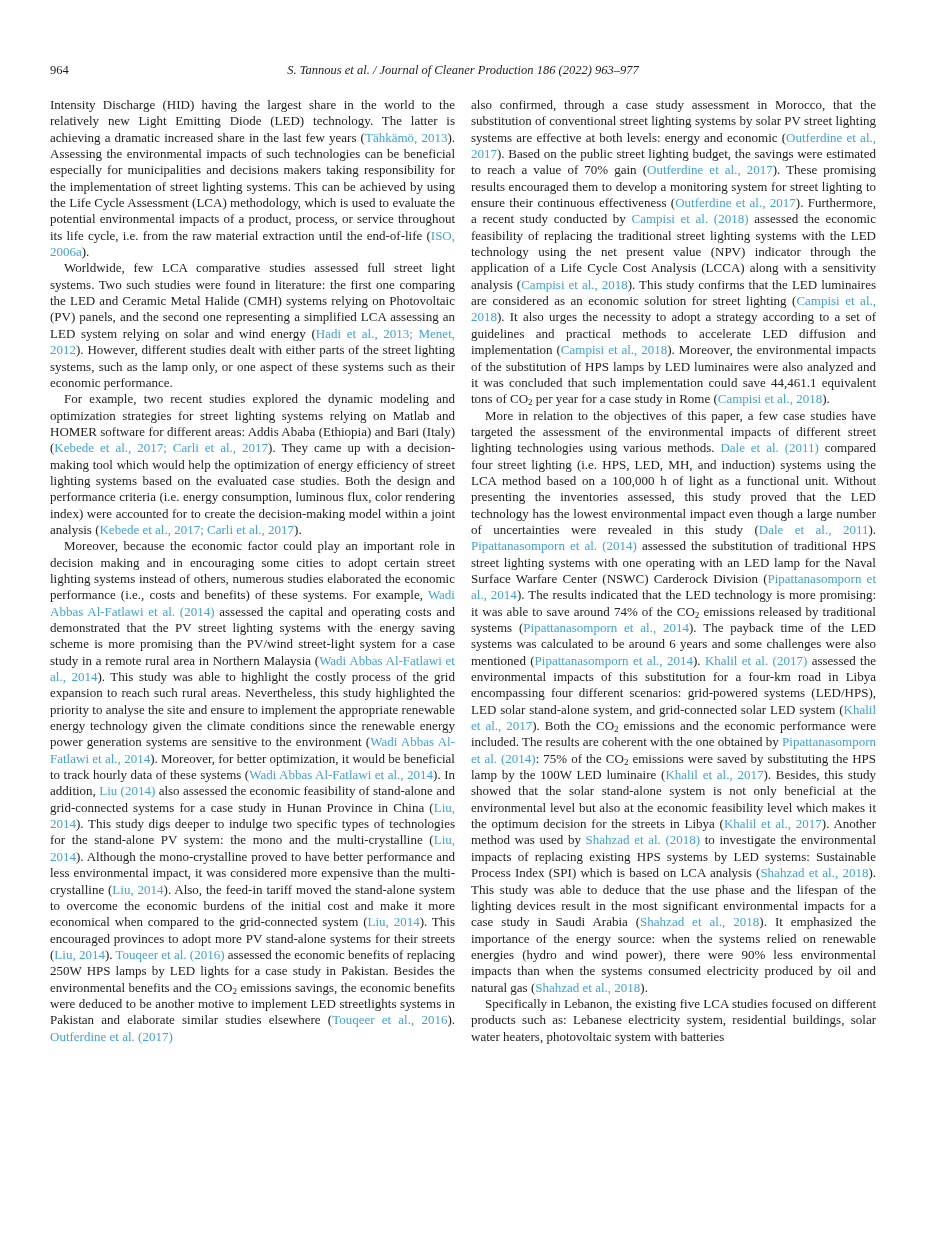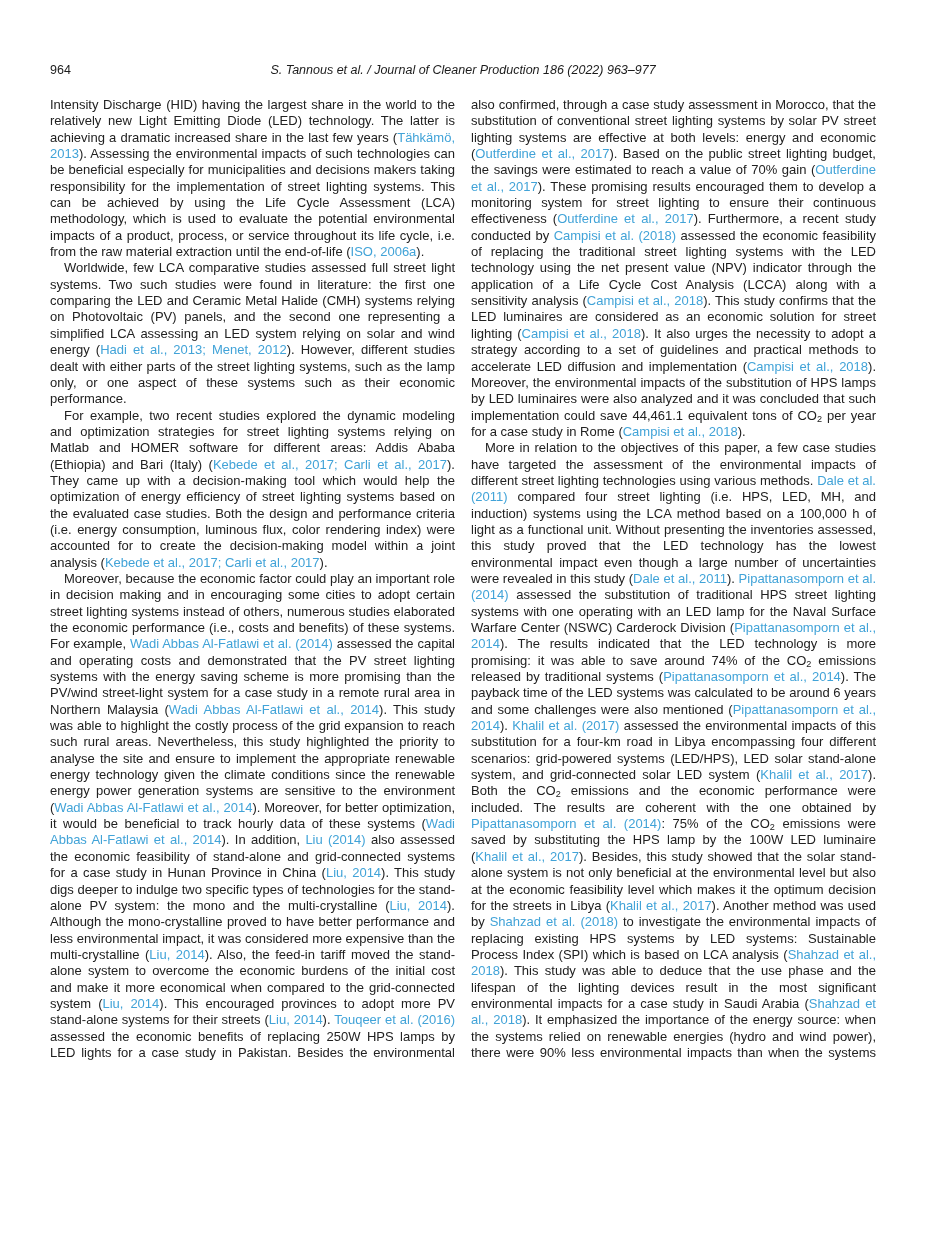--- a/index.html
+++ b/index.html
@@ -1,21 +1,21 @@
 <!DOCTYPE html>
 <html lang="en" style="--cite-color: #41a3d8;"><head>
 <meta charset="utf-8">
 <style>
   html, body { margin: 0; padding: 0; background: #ffffff; }
   .page {
     position: relative;
     width: 925px;
     height: 1060px;
     background: #ffffff;
-    font-family: Liberation Sans, sans-serif;
+    font-family: Liberation Serif, serif;
     color: #212121;
     overflow: hidden;
   }
   .header {
     position: absolute;
     top: 63px;
     left: 50px;
     right: 49px;
     height: 16px;
     font-size: 12.5px;
@@ -76,15 +76,16 @@
   <div class="body-cols">
     <div class="col">
         <p class=""><span>Intensity Discharge (HID) having the largest share in the world to the relatively new Light Emitting Diode (LED) technology. The latter is achieving a dramatic increased share in the last few years (</span><a class="cite">Tähkämö, 2013</a><span>). Assessing the environmental impacts of such technologies can be beneficial especially for municipalities and decisions makers taking responsibility for the implementation of street lighting systems. This can be achieved by using the Life Cycle Assessment (LCA) methodology, which is used to evaluate the potential environmental impacts of a product, process, or service throughout its life cycle, i.e. from the raw material extraction until the end-of-life (</span><a class="cite">ISO, 2006a</a><span>).</span></p>
         <p class="indent"><span>Worldwide, few LCA comparative studies assessed full street light systems. Two such studies were found in literature: the first one comparing the LED and Ceramic Metal Halide (CMH) systems relying on Photovoltaic (PV) panels, and the second one representing a simplified LCA assessing an LED system relying on solar and wind energy (</span><a class="cite">Hadi et al., 2013; Menet, 2012</a><span>). However, different studies dealt with either parts of the street lighting systems, such as the lamp only, or one aspect of these systems such as their economic performance.</span></p>
         <p class="indent"><span>For example, two recent studies explored the dynamic modeling and optimization strategies for street lighting systems relying on Matlab and HOMER software for different areas: Addis Ababa (Ethiopia) and Bari (Italy) (</span><a class="cite">Kebede et al., 2017; Carli et al., 2017</a><span>). They came up with a decision-making tool which would help the optimization of energy efficiency of street lighting systems based on the evaluated case studies. Both the design and performance criteria (i.e. energy consumption, luminous flux, color rendering index) were accounted for to create the decision-making model within a joint analysis (</span><a class="cite">Kebede et al., 2017; Carli et al., 2017</a><span>).</span></p>
         <p class="indent"><span>Moreover, because the economic factor could play an important role in decision making and in encouraging some cities to adopt certain street lighting systems instead of others, numerous studies elaborated the economic performance (i.e., costs and benefits) of these systems. For example, </span><a class="cite">Wadi Abbas Al-Fatlawi et al. (2014)</a><span> assessed the capital and operating costs and demonstrated that the PV street lighting systems with the energy saving scheme is more promising than the PV/wind street-light system for a case study in a remote rural area in Northern Malaysia (</span><a class="cite">Wadi Abbas Al-Fatlawi et al., 2014</a><span>). This study was able to highlight the costly process of the grid expansion to reach such rural areas. Nevertheless, this study highlighted the priority to analyse the site and ensure to implement the appropriate renewable energy technology given the climate conditions since the renewable energy power generation systems are sensitive to the environment (</span><a class="cite">Wadi Abbas Al-Fatlawi et al., 2014</a><span>). Moreover, for better optimization, it would be beneficial to track hourly data of these systems (</span><a class="cite">Wadi Abbas Al-Fatlawi et al., 2014</a><span>). In addition, </span><a class="cite">Liu (2014)</a><span> also assessed the economic feasibility of stand-alone and grid-connected systems for a case study in Hunan Province in China (</span><a class="cite">Liu, 2014</a><span>). This study digs deeper to indulge two specific types of technologies for the stand-alone PV system: the mono and the multi-crystalline (</span><a class="cite">Liu, 2014</a><span>). Although the mono-crystalline proved to have better performance and less environmental impact, it was considered more expensive than the multi-crystalline (</span><a class="cite">Liu, 2014</a><span>). Also, the feed-in tariff moved the stand-alone system to overcome the economic burdens of the initial cost and make it more economical when compared to the grid-connected system (</span><a class="cite">Liu, 2014</a><span>). This encouraged provinces to adopt more PV stand-alone systems for their streets (</span><a class="cite">Liu, 2014</a><span>). </span><a class="cite">Touqeer et al. (2016)</a><span> assessed the economic benefits of replacing 250W HPS lamps by LED lights for a case study in Pakistan. Besides the environmental benefits and the CO</span><sub class="chem">2</sub><span> emissions savings, the economic benefits were deduced to be another motive to implement LED streetlights systems in Pakistan and elaborate similar studies elsewhere (</span><a class="cite">Touqeer et al., 2016</a><span>). </span><a class="cite">Outferdine et al. (2017)</a></p>
       </div>
     <div class="col">
         <p class=""><span>also confirmed, through a case study assessment in Morocco, that the substitution of conventional street lighting systems by solar PV street lighting systems are effective at both levels: energy and economic (</span><a class="cite">Outferdine et al., 2017</a><span>). Based on the public street lighting budget, the savings were estimated to reach a value of 70% gain (</span><a class="cite">Outferdine et al., 2017</a><span>). These promising results encouraged them to develop a monitoring system for street lighting to ensure their continuous effectiveness (</span><a class="cite">Outferdine et al., 2017</a><span>). Furthermore, a recent study conducted by </span><a class="cite">Campisi et al. (2018)</a><span> assessed the economic feasibility of replacing the traditional street lighting systems with the LED technology using the net present value (NPV) indicator through the application of a Life Cycle Cost Analysis (LCCA) along with a sensitivity analysis (</span><a class="cite">Campisi et al., 2018</a><span>). This study confirms that the LED luminaires are considered as an economic solution for street lighting (</span><a class="cite">Campisi et al., 2018</a><span>). It also urges the necessity to adopt a strategy according to a set of guidelines and practical methods to accelerate LED diffusion and implementation (</span><a class="cite">Campisi et al., 2018</a><span>). Moreover, the environmental impacts of the substitution of HPS lamps by LED luminaires were also analyzed and it was concluded that such implementation could save 44,461.1 equivalent tons of CO</span><sub class="chem">2</sub><span> per year for a case study in Rome (</span><a class="cite">Campisi et al., 2018</a><span>).</span></p>
         <p class="indent"><span>More in relation to the objectives of this paper, a few case studies have targeted the assessment of the environmental impacts of different street lighting technologies using various methods. </span><a class="cite">Dale et al. (2011)</a><span> compared four street lighting (i.e. HPS, LED, MH, and induction) systems using the LCA method based on a 100,000 h of light as a functional unit. Without presenting the inventories assessed, this study proved that the LED technology has the lowest environmental impact even though a large number of uncertainties were revealed in this study (</span><a class="cite">Dale et al., 2011</a><span>). </span><a class="cite">Pipattanasomporn et al. (2014)</a><span> assessed the substitution of traditional HPS street lighting systems with one operating with an LED lamp for the Naval Surface Warfare Center (NSWC) Carderock Division (</span><a class="cite">Pipattanasomporn et al., 2014</a><span>). The results indicated that the LED technology is more promising: it was able to save around 74% of the CO</span><sub class="chem">2</sub><span> emissions released by traditional systems (</span><a class="cite">Pipattanasomporn et al., 2014</a><span>). The payback time of the LED systems was calculated to be around 6 years and some challenges were also mentioned (</span><a class="cite">Pipattanasomporn et al., 2014</a><span>). </span><a class="cite">Khalil et al. (2017)</a><span> assessed the environmental impacts of this substitution for a four-km road in Libya encompassing four different scenarios: grid-powered systems (LED/HPS), LED solar stand-alone system, and grid-connected solar LED system (</span><a class="cite">Khalil et al., 2017</a><span>). Both the CO</span><sub class="chem">2</sub><span> emissions and the economic performance were included. The results are coherent with the one obtained by </span><a class="cite">Pipattanasomporn et al. (2014)</a><span>: 75% of the CO</span><sub class="chem">2</sub><span> emissions were saved by substituting the HPS lamp by the 100W LED luminaire (</span><a class="cite">Khalil et al., 2017</a><span>). Besides, this study showed that the solar stand-alone system is not only beneficial at the environmental level but also at the economic feasibility level which makes it the optimum decision for the streets in Libya (</span><a class="cite">Khalil et al., 2017</a><span>). Another method was used by </span><a class="cite">Shahzad et al. (2018)</a><span> to investigate the environmental impacts of replacing existing HPS systems by LED systems: Sustainable Process Index (SPI) which is based on LCA analysis (</span><a class="cite">Shahzad et al., 2018</a><span>). This study was able to deduce that the use phase and the lifespan of the lighting devices result in the most significant environmental impacts for a case study in Saudi Arabia (</span><a class="cite">Shahzad et al., 2018</a><span>). It emphasized the importance of the energy source: when the systems relied on renewable energies (hydro and wind power), there were 90% less environmental impacts than when the systems consumed electricity produced by oil and natural gas (</span><a class="cite">Shahzad et al., 2018</a><span>).</span></p>
+        <p class="indent"><span>Specifically in Lebanon, the existing five LCA studies focused on different products such as: Lebanese electricity system, residential buildings, solar water heaters, photovoltaic system with batteries</span></p>
       </div>
   </div>
 </div>
 
 </body></html>

